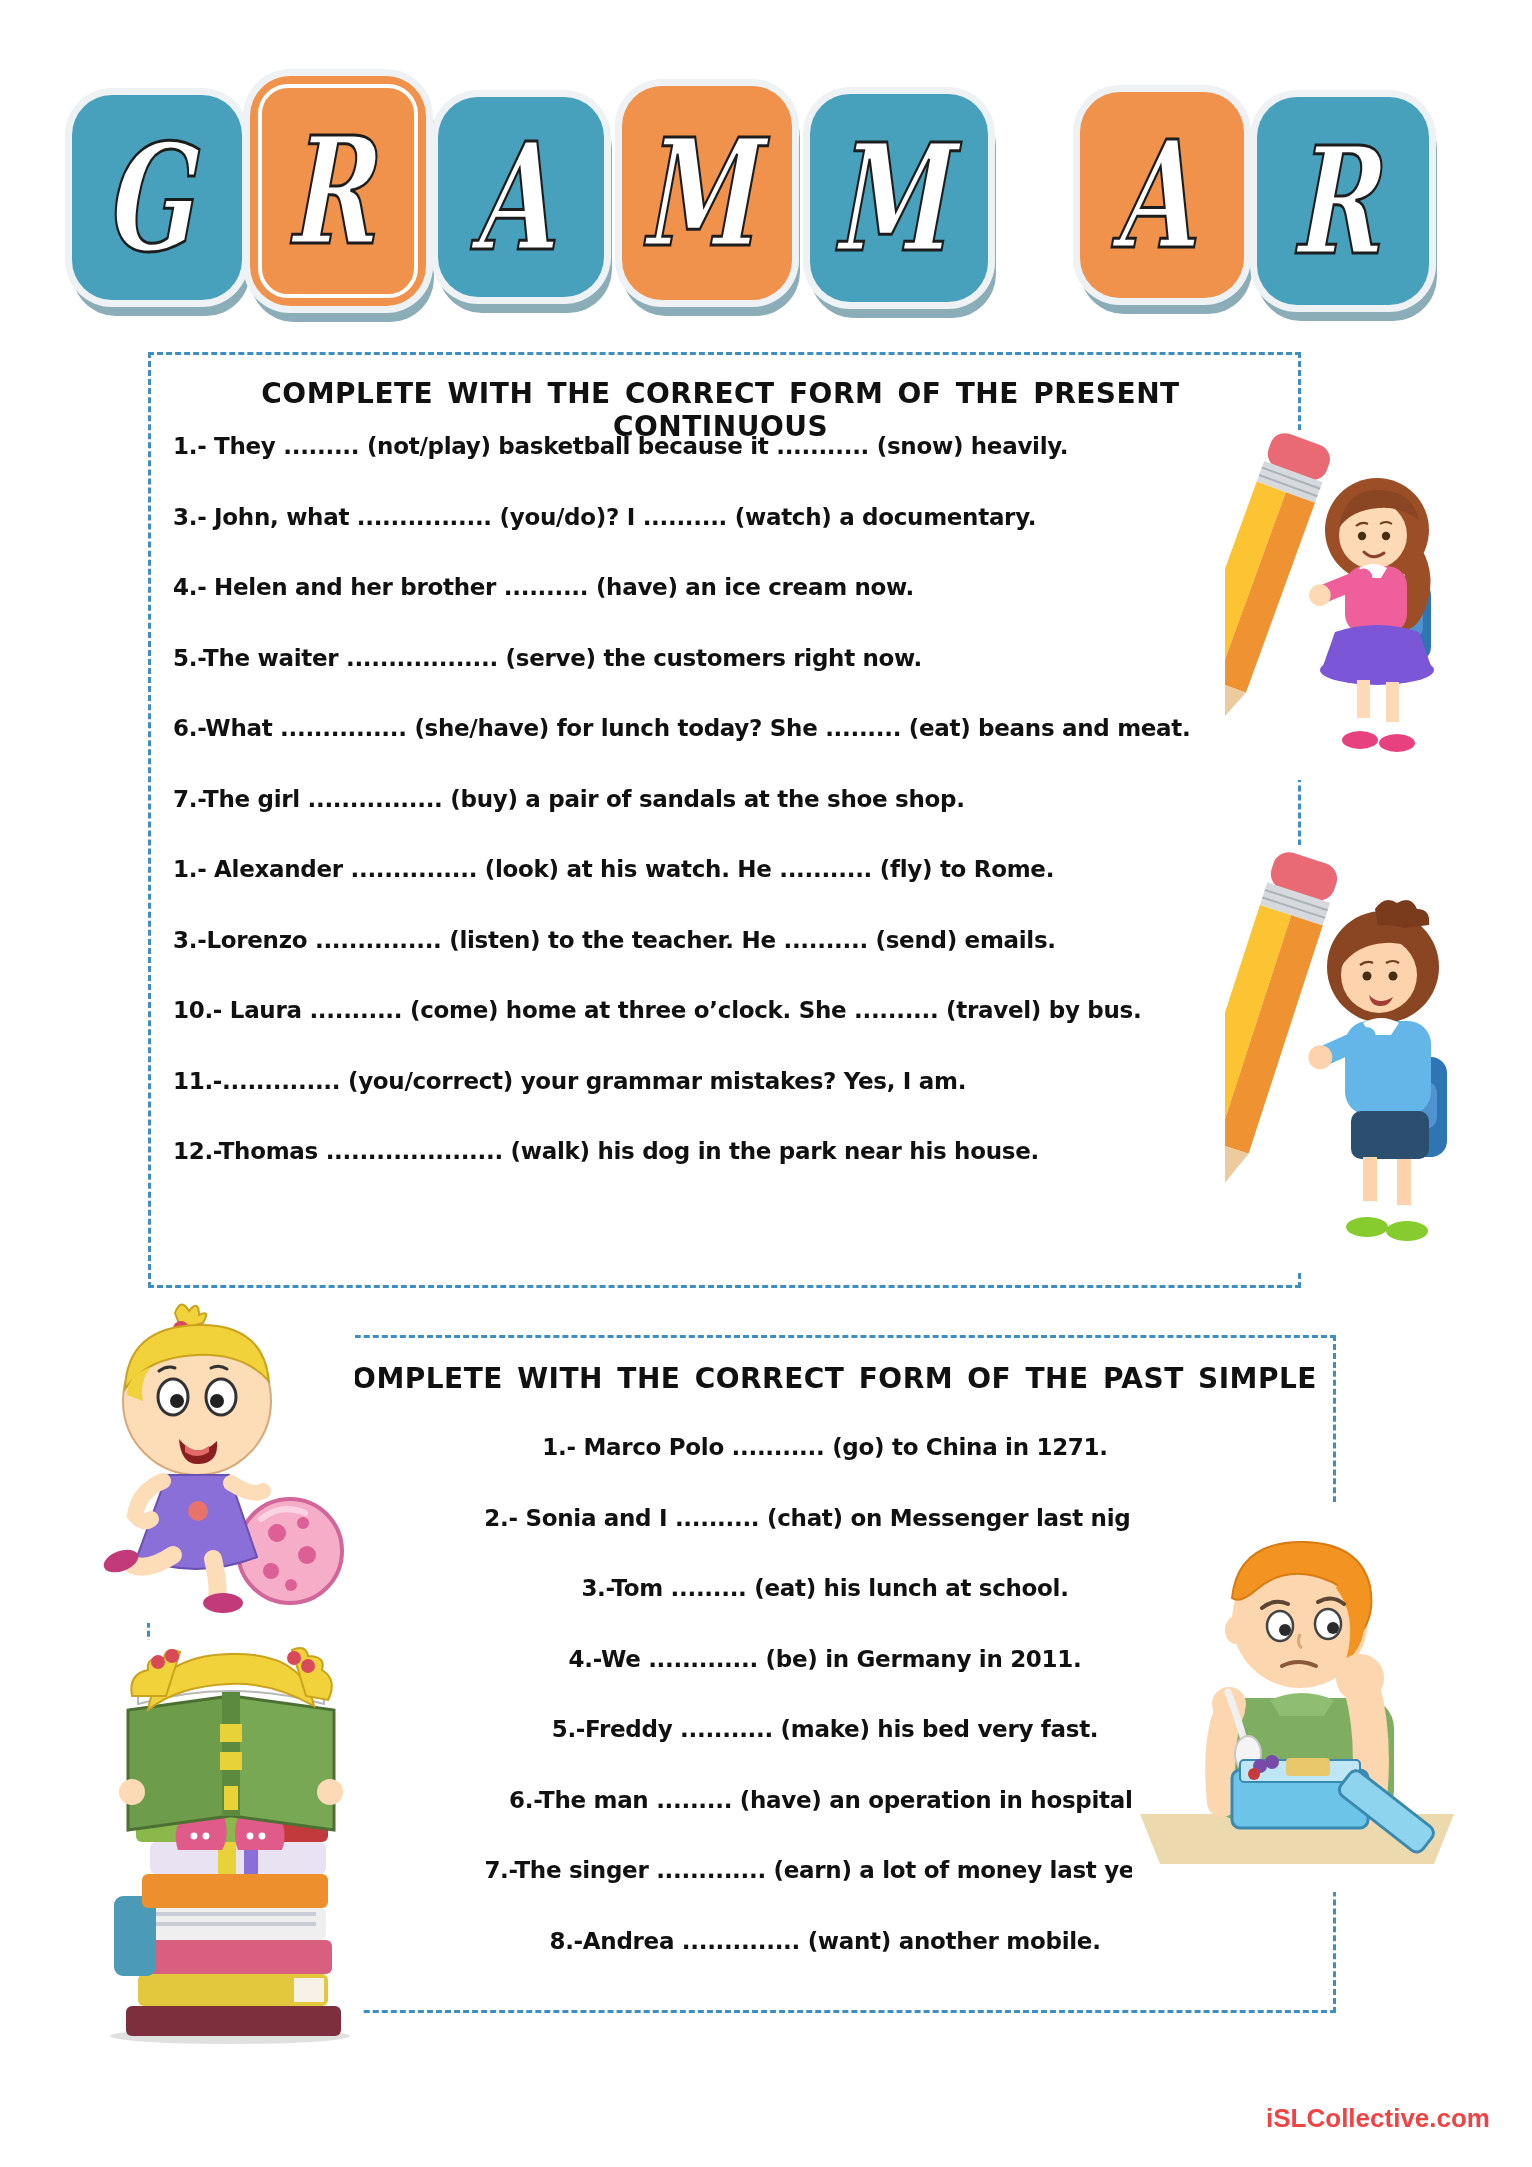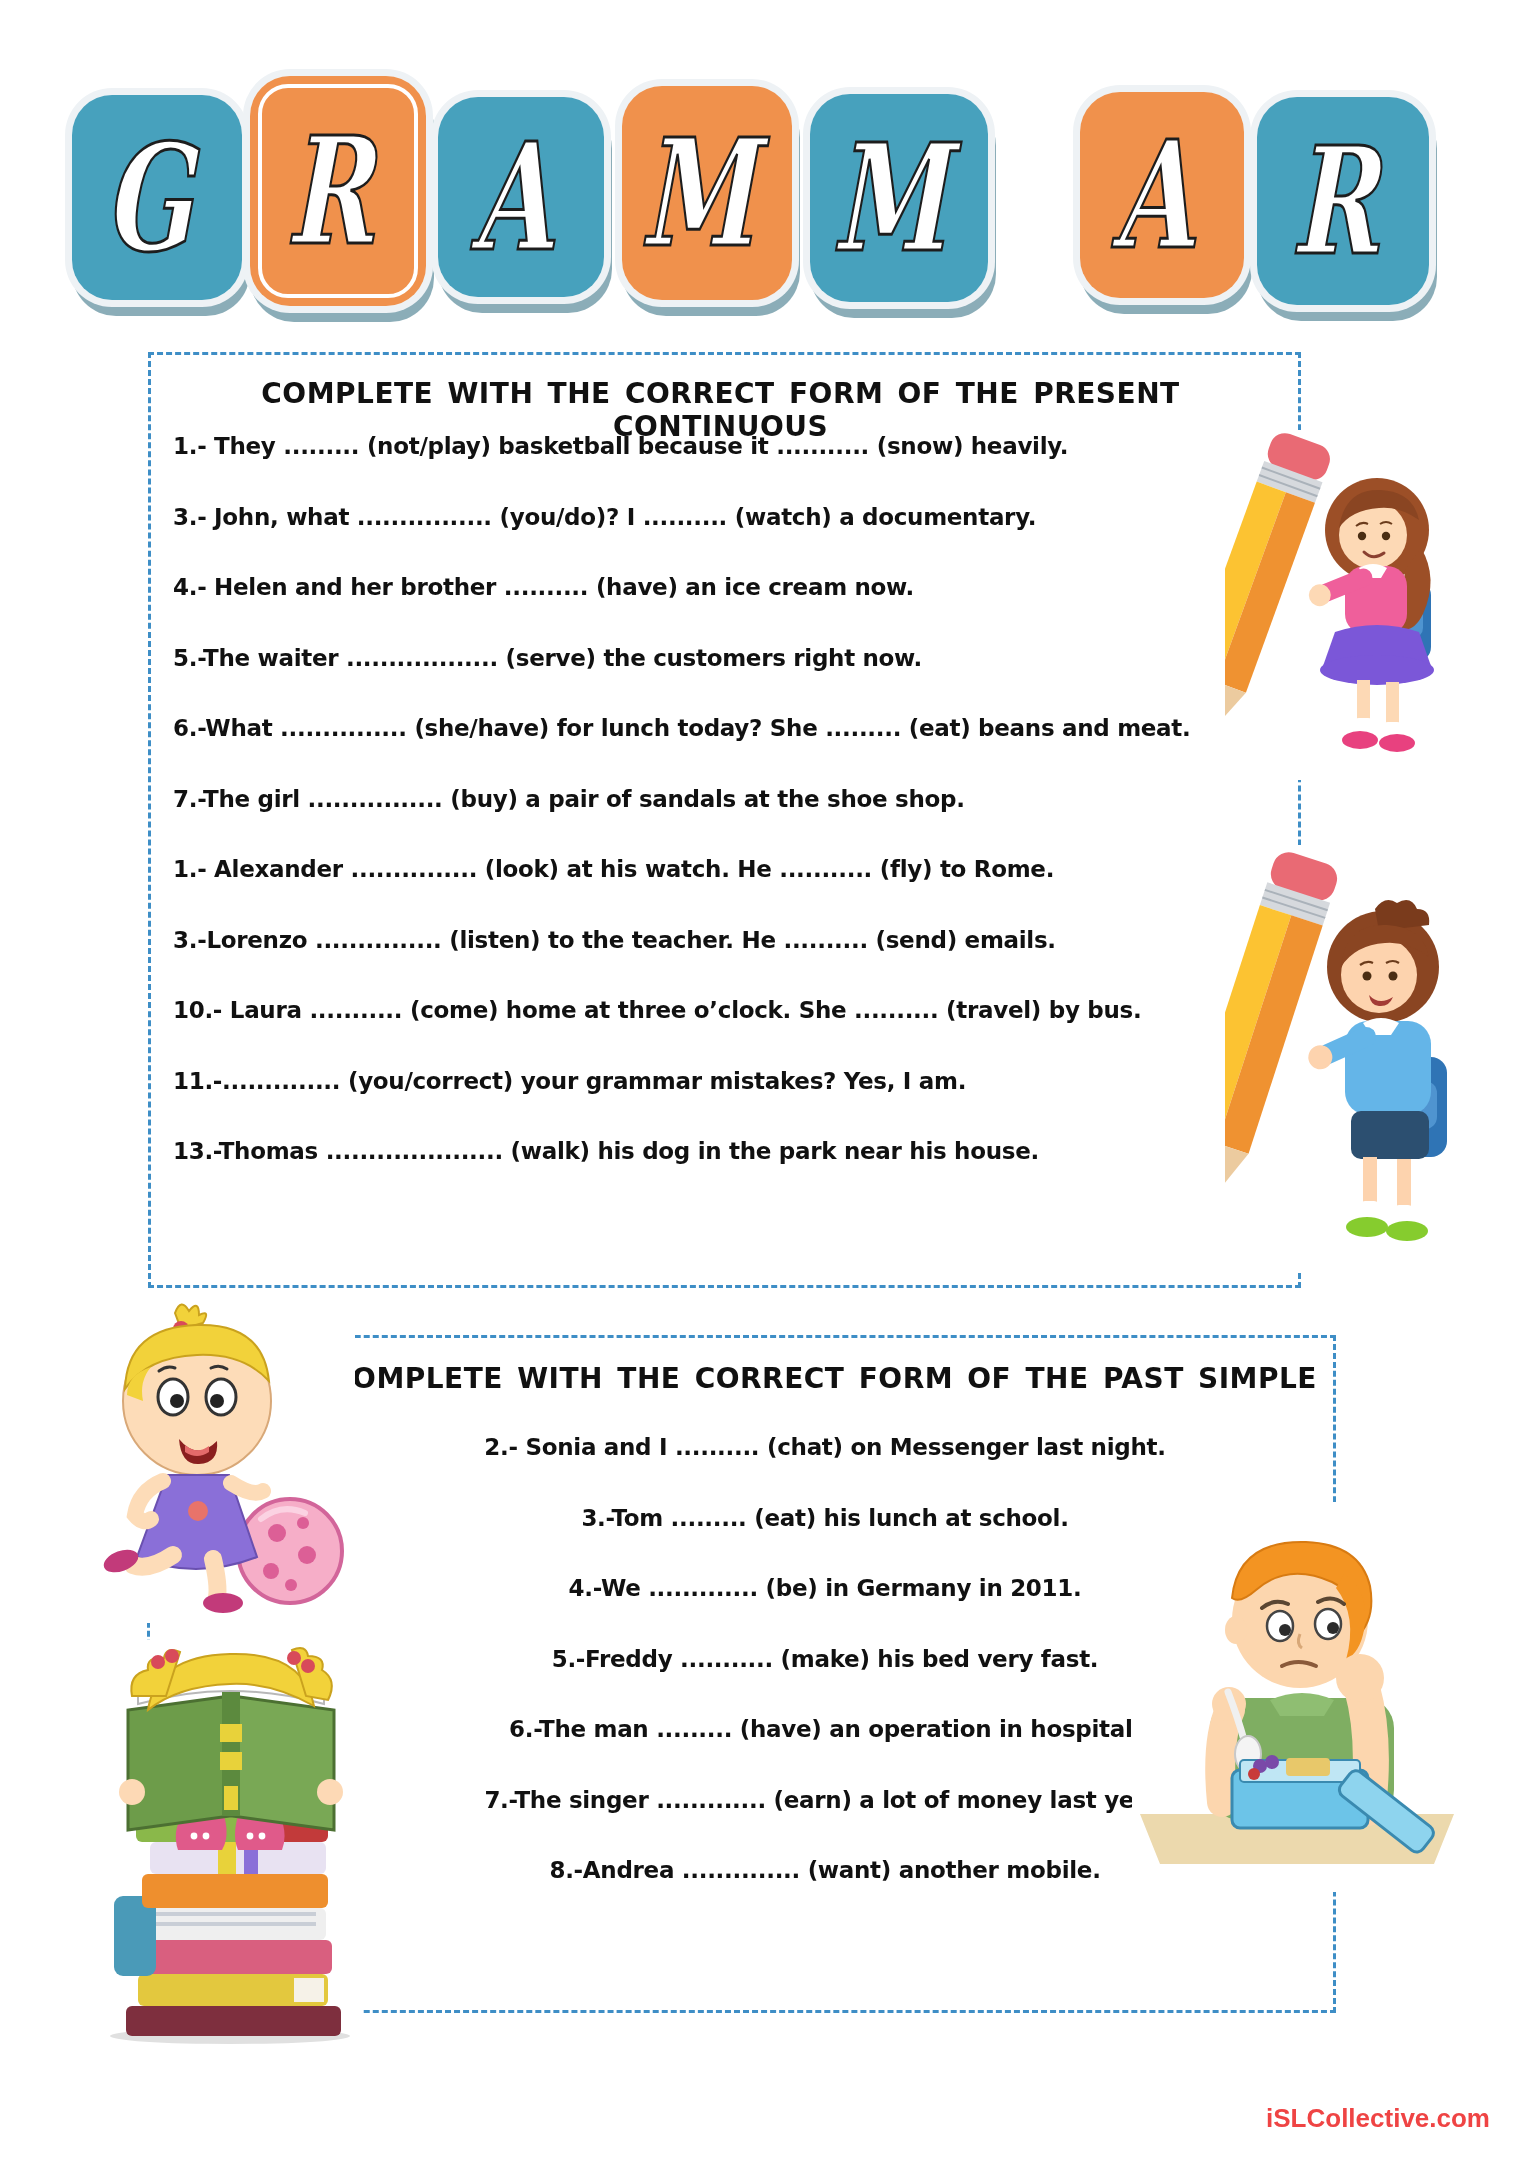--- a/index.html
+++ b/index.html
@@ -66,27 +66,28 @@
       <div class="row">1.- They ......... (not/play) basketball because it ........... (snow) heavily.</div>
       <div class="row">3.- John, what ................ (you/do)?  I .......... (watch) a documentary.</div>
       <div class="row">4.- Helen and her brother .......... (have) an ice cream now.</div>
       <div class="row">5.-The waiter .................. (serve) the customers right now.</div>
       <div class="row">6.-What ............... (she/have) for lunch today? She ......... (eat) beans and meat.</div>
       <div class="row">7.-The girl ................ (buy) a pair of sandals at the shoe shop.</div>
       <div class="row">1.- Alexander ............... (look) at his watch. He ........... (fly) to Rome.</div>
       <div class="row">3.-Lorenzo  ............... (listen) to the teacher. He .......... (send) emails.</div>
       <div class="row">10.- Laura ........... (come) home at three o’clock. She .......... (travel) by bus.</div>
       <div class="row">11.-.............. (you/correct) your grammar mistakes? Yes, I am.</div>
-      <div class="row">13.-Thomas ..................... (walk) his dog in the park near his house.</div>
+      <div class="row">12.-Thomas ..................... (walk) his dog in the park near his house.</div>
     </div>
   </div>
 
   <div class="ex-box" id="box2" style="left:147px;top:1335px;width:1183px;height:672px">
     <div class="ex-heading" style="top:24px">COMPLETE WITH THE CORRECT FORM OF THE PAST SIMPLE</div>
     <div class="ex-rows" style="top:74px;left:173px;right:6px">
+      <div class="row">1.- Marco Polo ........... (go) to China in 1271.</div>
       <div class="row">2.- Sonia and I .......... (chat) on Messenger last night.</div>
       <div class="row">3.-Tom ......... (eat) his lunch at school.</div>
       <div class="row">4.-We ............. (be) in Germany in 2011.</div>
       <div class="row">5.-Freddy ........... (make) his bed very fast.</div>
       <div class="row">6.-The man ......... (have) an operation in hospital.</div>
       <div class="row">7.-The singer ............. (earn) a lot of money last year.</div>
       <div class="row">8.-Andrea .............. (want) another mobile.</div>
     </div>
   </div>
 

